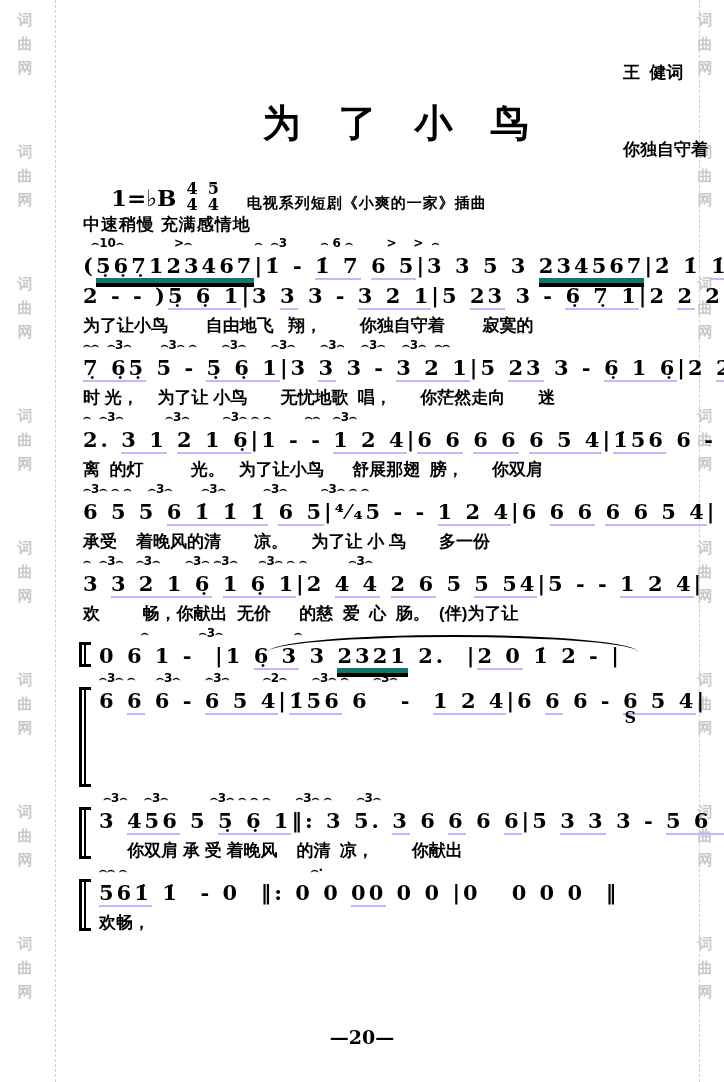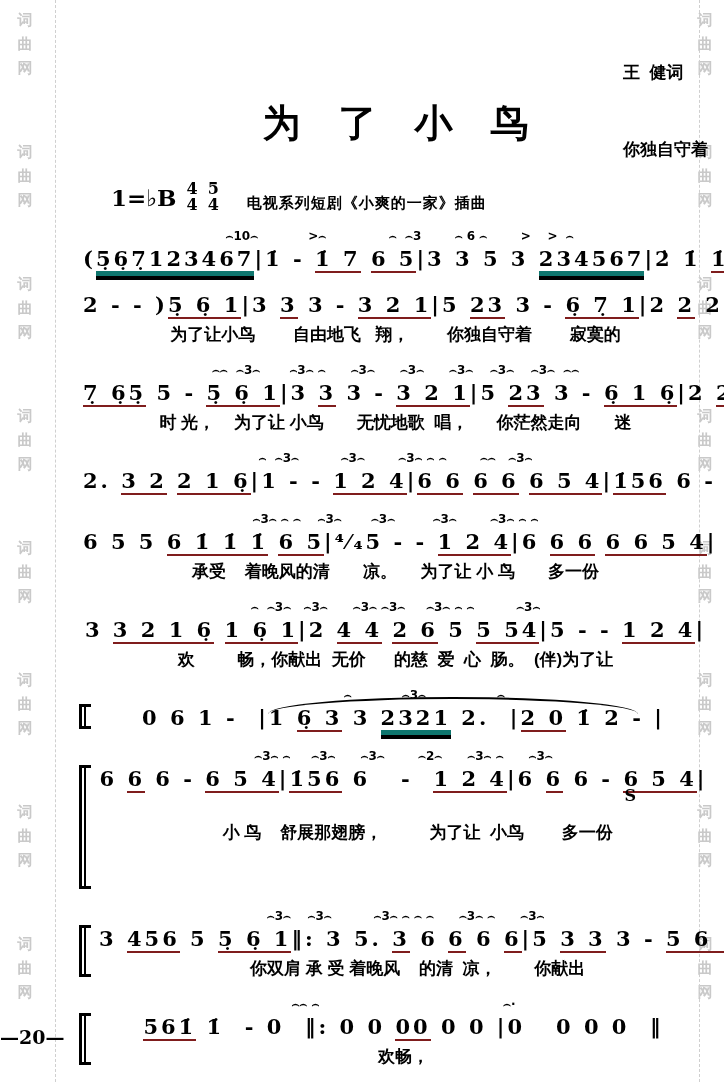--- a/index.html
+++ b/index.html
@@ -27,40 +27,40 @@
   }
   .meta-row{display:flex;align-items:flex-end;margin-top:8px;height:56px;}
   .key-group{display:flex;align-items:center;gap:10px;margin-left:28px;}
   .key-sig{font-size:23px;font-weight:bold;font-family:"DejaVu Serif",serif;}
   .frac{display:inline-flex;flex-direction:column;text-align:center;line-height:1.0;
     font-size:16px;font-weight:bold;font-family:"DejaVu Serif",serif;}
   .subtitle{font-size:15px;font-weight:bold;margin:16px 0 0 28px;letter-spacing:1px;}
   .credits{margin-left:auto;font-size:17px;font-weight:bold;line-height:1.5;white-space:pre;}
   .tempo{font-size:17px;font-weight:bold;margin-top:0px;letter-spacing:1px;}
 
-  .sys{position:relative;margin-top:16px;text-align:center;}
+  .sys{position:relative;margin-top:0;}
   .orn{font-family:"DejaVu Sans",sans-serif;font-size:12px;font-weight:bold;
     height:15px;line-height:15px;white-space:pre;overflow:hidden;}
   .notes{font-family:"DejaVu Serif",serif;font-weight:bold;font-size:21px;
     line-height:30px;white-space:pre;letter-spacing:3px;}
   .lyrics{font-size:17px;font-weight:bold;white-space:pre;margin-top:3px;line-height:24px;}
-  .u1{border-bottom:2px solid #7f1d1d;}
+  .u1{border-bottom:2px solid #c4b5fd;}
   .u2{border-bottom:5px solid #0f766e;box-shadow:0 4px 0 0 #000;}
 
   .bracketed{padding-left:16px;}
   .vbracket{position:absolute;left:-4px;top:16px;bottom:4px;width:9px;
     border-left:3px solid #000;border-top:3px solid #000;border-bottom:3px solid #000;}
   .vbracket:after{content:"";position:absolute;left:2px;top:0;bottom:0;width:0;
     border-left:2px solid #000;}
   .phrase-slur{position:absolute;left:185px;right:70px;top:9px;height:15px;
     border-top:2px solid #000;border-radius:50% 50% 0 0 / 100% 100% 0 0;}
   .segno{position:absolute;right:72px;top:-13px;font-size:16px;font-weight:bold;
     font-family:"DejaVu Serif",serif;}
 
-  .footer{position:absolute;left:0;right:0;bottom:34px;
+  .footer{position:absolute;left:0;right:0;bottom:34px;text-align:center;
     font-family:"DejaVu Serif",serif;font-size:19px;font-weight:bold;z-index:1;}
 </style>
 </head>
 <body>
 
 <div class="wm-col left" id="wm-left">
     <span class="wm-char">词</span>
     <span class="wm-char">曲</span>
     <span class="wm-char">网</span>
     <span class="wm-gap"></span>
@@ -146,40 +146,42 @@
         <span>4</span>
       </span>
     </div>
     <div class="subtitle">电视系列短剧《小爽的一家》插曲</div>
     <div class="credits">
       <div>王  健词</div>
       <div>你独自守着</div>
     </div>
   </div>
 
+  <div class="tempo">中速稍慢  充满感情地</div>
 
   <div class="sys">
     <div class="orn">  ⌢10⌢            &gt;⌢               ⌢  ⌢3        ⌢ 6 ⌢        &gt;    &gt;  ⌢</div>
     <div class="notes">(<span class="u2">5̣6̣7̣123467</span>|1̇ - <span class="u1">1̇ 7</span> <span class="u1">6 5</span>|3 3 5 3 <span class="u2">234567</span>|2̇ 1̇ <span class="u1">1̇ 6</span> |</div>
   </div>
 
   <div class="sys">
     <div class="notes">2 - - )<span class="u1">5̣ 6̣ 1</span>|3 <span class="u1">3</span> 3 - <span class="u1">3 2 1</span>|5 <span class="u1">23</span> 3 - <span class="u1">6̣ 7̣ 1</span>|2 <span class="u1">2</span> 2 <span class="u1">23</span> 2 |</div>
     <div class="lyrics">为了让小鸟        自由地飞   翔，        你独自守着        寂寞的</div>
   </div>
 
   <div class="sys">
     <div class="orn">⌢⌢  ⌢3⌢       ⌢3⌢ ⌢      ⌢3⌢      ⌢3⌢      ⌢3⌢    ⌢3⌢    ⌢3⌢  ⌢⌢</div>
     <div class="notes"><span class="u1">7̣ 6̣5̣</span> 5 - <span class="u1">5̣ 6̣ 1</span>|3 <span class="u1">3</span> 3 - <span class="u1">3 2 1</span>|5 <span class="u1">23</span> 3 - <span class="u1">6̣ 1 6̣</span>|2 <span class="u1">2</span> 2 - 3</div>
     <div class="lyrics">时 光，    为了让 小鸟       无忧地歌  唱，      你茫然走向       迷</div>
   </div>
 
   <div class="sys">
     <div class="orn">⌢  ⌢3⌢          ⌢3⌢        ⌢3⌢ ⌢ ⌢        ⌢⌢   ⌢3⌢</div>
-    <div class="notes">2. <span class="u1">3 2</span> <span class="u1">2 1 6̣</span>|1 - - <span class="u1">1 2 4</span>|<span class="u1">6 6</span> <span class="u1">6 6</span> <span class="u1">6 5 4</span>|<span class="u1">1̇56</span> 6 - <span class="u1">2 3 4</span></div>
+    <div class="notes">2. <span class="u1">3 1</span> <span class="u1">2 1 6̣</span>|1 - - <span class="u1">1 2 4</span>|<span class="u1">6 6</span> <span class="u1">6 6</span> <span class="u1">6 5 4</span>|<span class="u1">1̇56</span> 6 - <span class="u1">2 3 4</span></div>
+    <div class="lyrics">离  的灯          光。   为了让小鸟      舒展那翅  膀，      你双肩</div>
   </div>
 
   <div class="sys">
     <div class="orn">⌢3⌢ ⌢ ⌢    ⌢3⌢       ⌢3⌢         ⌢3⌢        ⌢3⌢ ⌢ ⌢</div>
     <div class="notes">6 5 5 <span class="u1">6 1̇ 1̇ 1̇</span> <span class="u1">6 5</span>|⁴⁄₄5 - - <span class="u1">1 2 4</span>|6 <span class="u1">6 6</span> <span class="u1">6 6 5 4</span>|</div>
     <div class="lyrics">承受    着晚风的清       凉。     为了让 小 鸟       多一份</div>
   </div>
 
   <div class="sys">
     <div class="orn">⌢  ⌢3⌢   ⌢3⌢      ⌢3⌢ ⌢3⌢     ⌢3⌢ ⌢ ⌢          ⌢3⌢</div>
@@ -192,21 +194,20 @@
     <div class="phrase-slur"></div>
     <div class="orn">          ⌢            ⌢3⌢                 ⌢</div>
     <div class="notes">0 6 1 -  |1 <span class="u1">6̣ 3</span> 3 <span class="u2">2321</span> 2.  |<span class="u1">2 0</span> 1̇ 2 - |</div>
   </div>
 
   <div class="sys bracketed">
     <div class="vbracket"></div>
     <div class="orn">⌢3⌢ ⌢     ⌢3⌢      ⌢3⌢        ⌢2⌢      ⌢3⌢ ⌢      ⌢3⌢</div>
     <div class="notes">6 <span class="u1">6</span> 6 - <span class="u1">6 5 4</span>|<span class="u1">1̇56</span> 6   -  <span class="u1">1 2 4</span>|6 <span class="u1">6</span> 6 - <span class="u1">6 5 4</span>|</div>
     <div class="lyrics" style="position:relative;">
-      <span>小 鸟    舒展那翅膀，          为了让  小鸟        多一份</span>
       <span class="segno">S</span>
     </div>
   </div>
 
   <div class="sys bracketed">
     <div class="vbracket"></div>
     <div class="orn"> ⌢3⌢    ⌢3⌢          ⌢3⌢ ⌢ ⌢ ⌢      ⌢3⌢ ⌢      ⌢3⌢</div>
     <div class="notes">3 <span class="u1">456</span> 5 <span class="u1">5̣ 6̣ 1</span>‖: 3 5. <span class="u1">3</span> 6 <span class="u1">6</span> 6 <span class="u1">6</span>|5 <span class="u1">3 3</span> 3 - <span class="u1">5 6 1</span>|</div>
     <div class="lyrics">      你双肩 承 受 着晚风    的清  凉，        你献出</div>
   </div>

